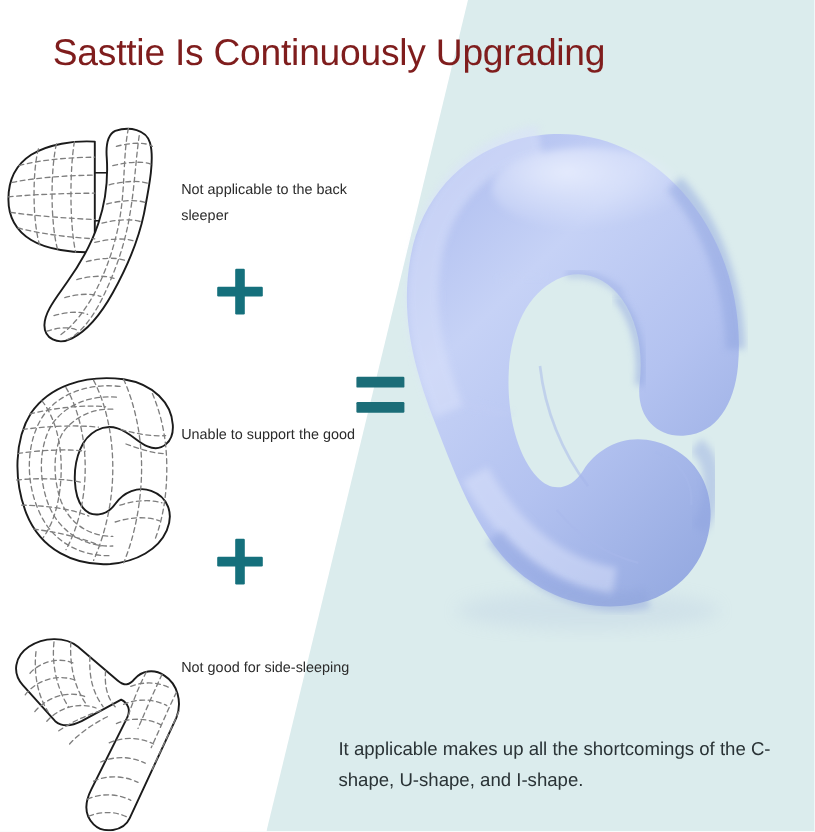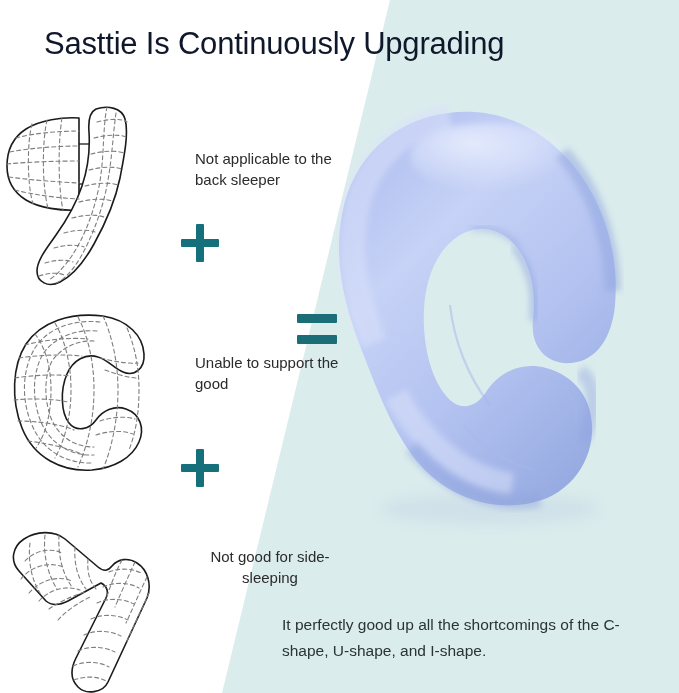--- a/index.html
+++ b/index.html
@@ -27,21 +27,21 @@
     clip-path: polygon(390px 0, 679px 0, 679px 693px, 222px 693px);
   }
 
   
   .title {
     position: absolute;
     left: 44px;
     top: 26px;
     font-size: 31px;
     letter-spacing: -0.2px;
-    color: #0f172a;
+    color: #7f1d1d;
     font-weight: 400;
     white-space: nowrap;
   }
 
   
   .wire {
     position: absolute;
   }
   .wire svg { display: block; overflow: visible; }
   .wf-out {
@@ -96,29 +96,28 @@
     height: 9px;
     background: #1b6d78;
     border-radius: 1px;
   }
   .equals-glyph::before { top: 0; }
   .equals-glyph::after  { top: 21px; }
 
   
   .note {
     position: absolute;
-    font-size: 15px;
+    font-size: 12px;
     line-height: 21px;
     color: #2b2b2b;
     width: 150px;
-    margin-left: 44px;
   }
   .note-1 { left: 151px; top: 148px; }
   .note-2 { left: 151px; top: 352px; }
-  .note-3 { left: 151px; top: 546px; text-align: center; }
+  .note-3 { left: 151px; top: 546px; }
 
   
   .hero {
     position: absolute;
     left: 300px;
     top: 95px;
     width: 379px;
     height: 500px;
   }
   .hero svg { display: block; }
@@ -337,15 +336,15 @@
       <path d="M164,330 C182,352 206,368 232,374" stroke="#a8b8ea" stroke-width="2" fill="none" opacity="0.45"></path>
       <path d="M246,282 C266,288 278,306 276,326" stroke="#a8b8ea" stroke-width="2" fill="none" opacity="0.4"></path>
 
       <path d="M116,140 C126,134 140,131 152,134" stroke="#c6d1f5" stroke-width="3" fill="none" opacity="0.7" filter="url(#soft)"></path>
       <path d="M86,238 C98,246 112,250 126,250" stroke="#c2cef4" stroke-width="3" fill="none" opacity="0.6" filter="url(#soft)"></path>
 
       <ellipse cx="190" cy="414" rx="110" ry="16" fill="#9fb3d8" opacity="0.18" filter="url(#soft2)"></ellipse>
     </svg>
   </div>
 
-  <div class="caption">It perfectly good up all the shortcomings of the C-shape, U-shape, and I-shape.</div>
+  <div class="caption">It applicable makes up all the shortcomings of the C-shape, U-shape, and I-shape.</div>
 
 </div>
 
 </body></html>

